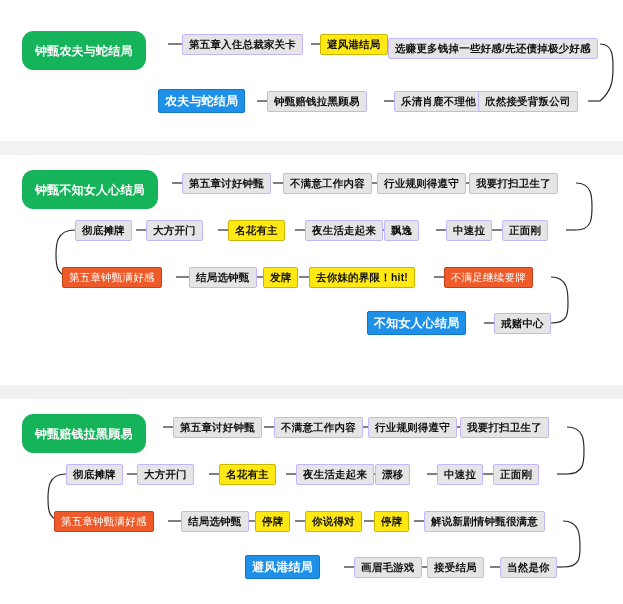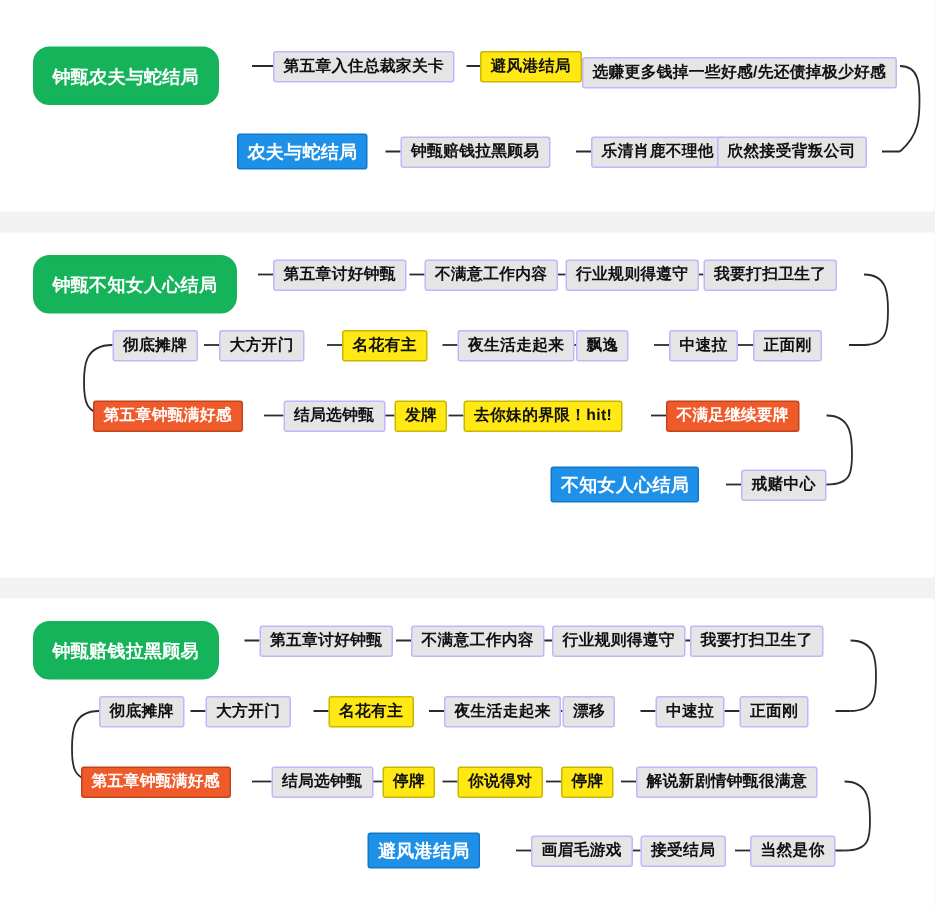--- a/index.html
+++ b/index.html
@@ -60,21 +60,21 @@
   .yellow{
     background:#ffe814;
     border:1px solid #c9b800;
     color:#111111;
     font-weight:bold;
   }
   .orange{
     background:#ef5a2a;
     border:1px solid #c2441a;
     color:#ffffff;
-    font-weight:bold;
+    font-weight:normal;
   }
   svg.links{
     position:absolute;left:0;top:0;
     width:100%;height:100%;
     pointer-events:none;
   }
   svg.links path,svg.links line{
     stroke:#2b2b2b;fill:none;stroke-width:1.2;
   }
 </style>

